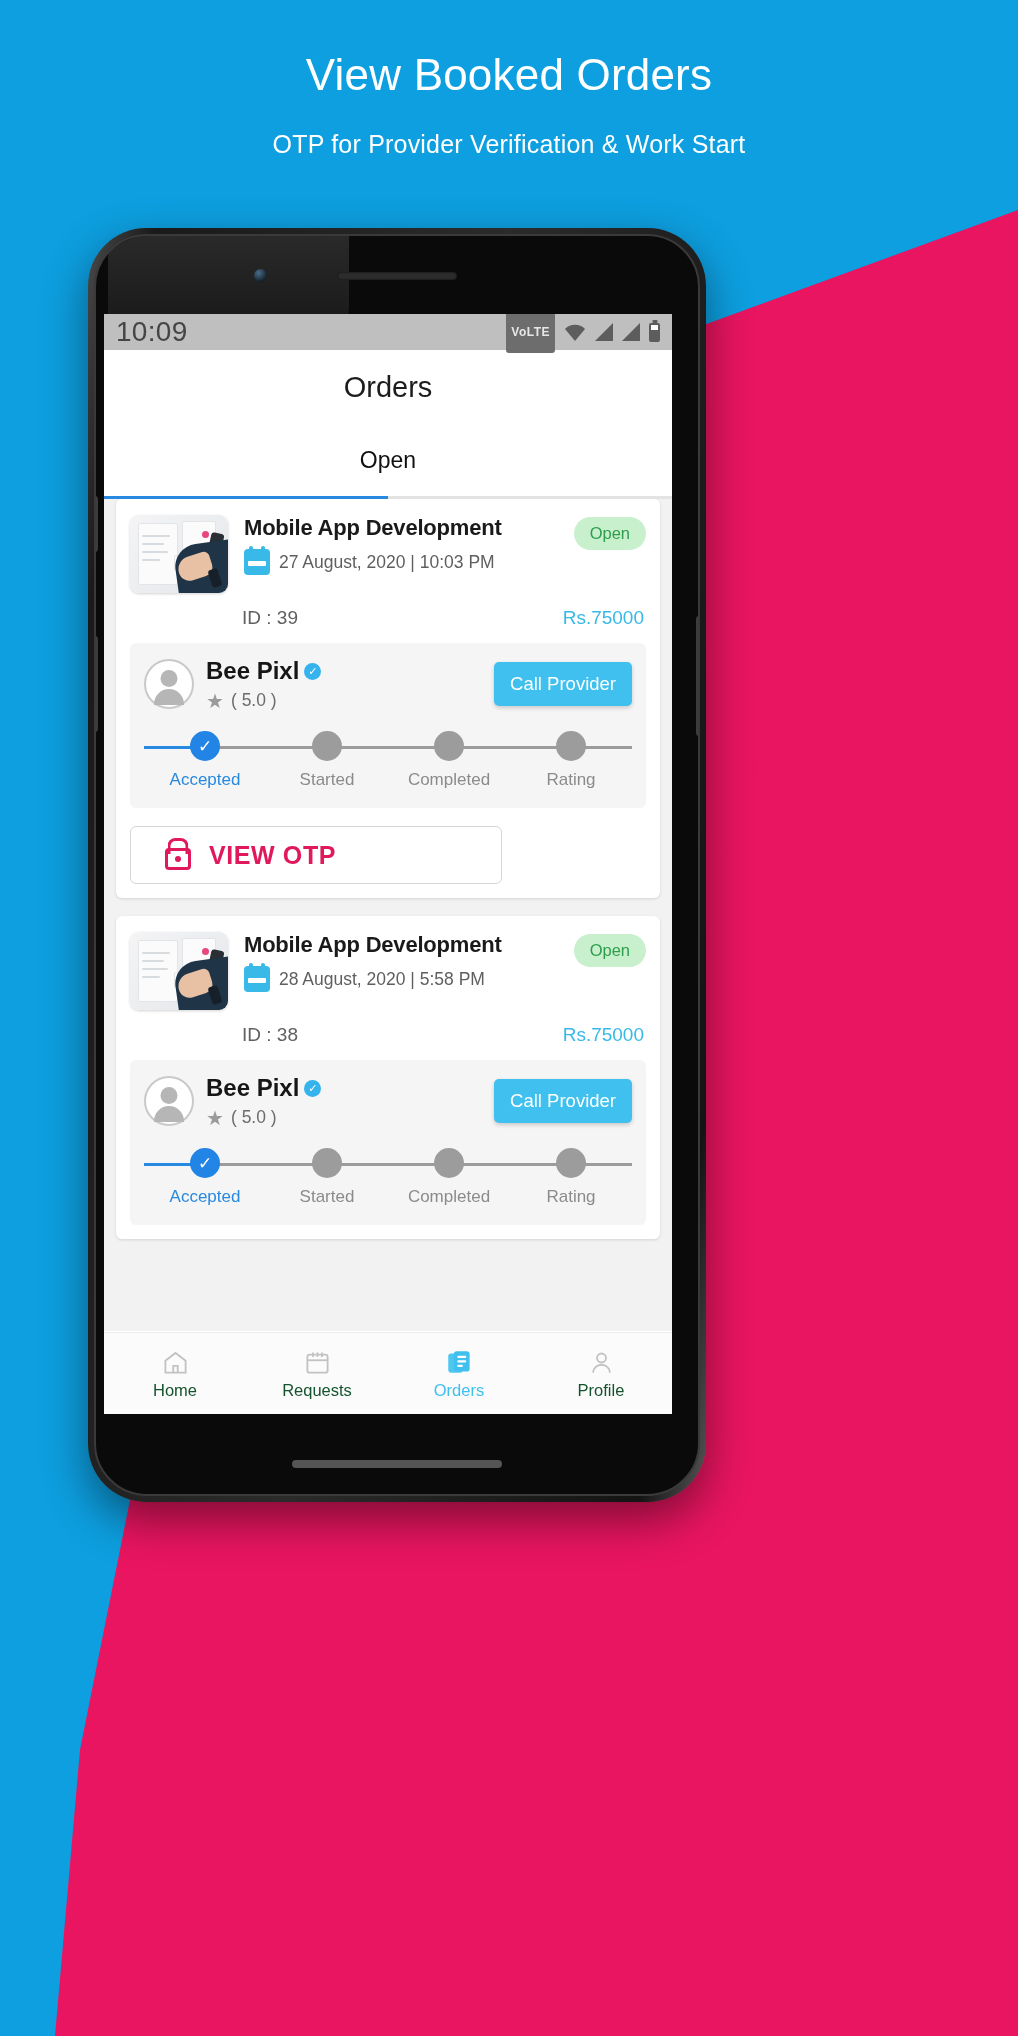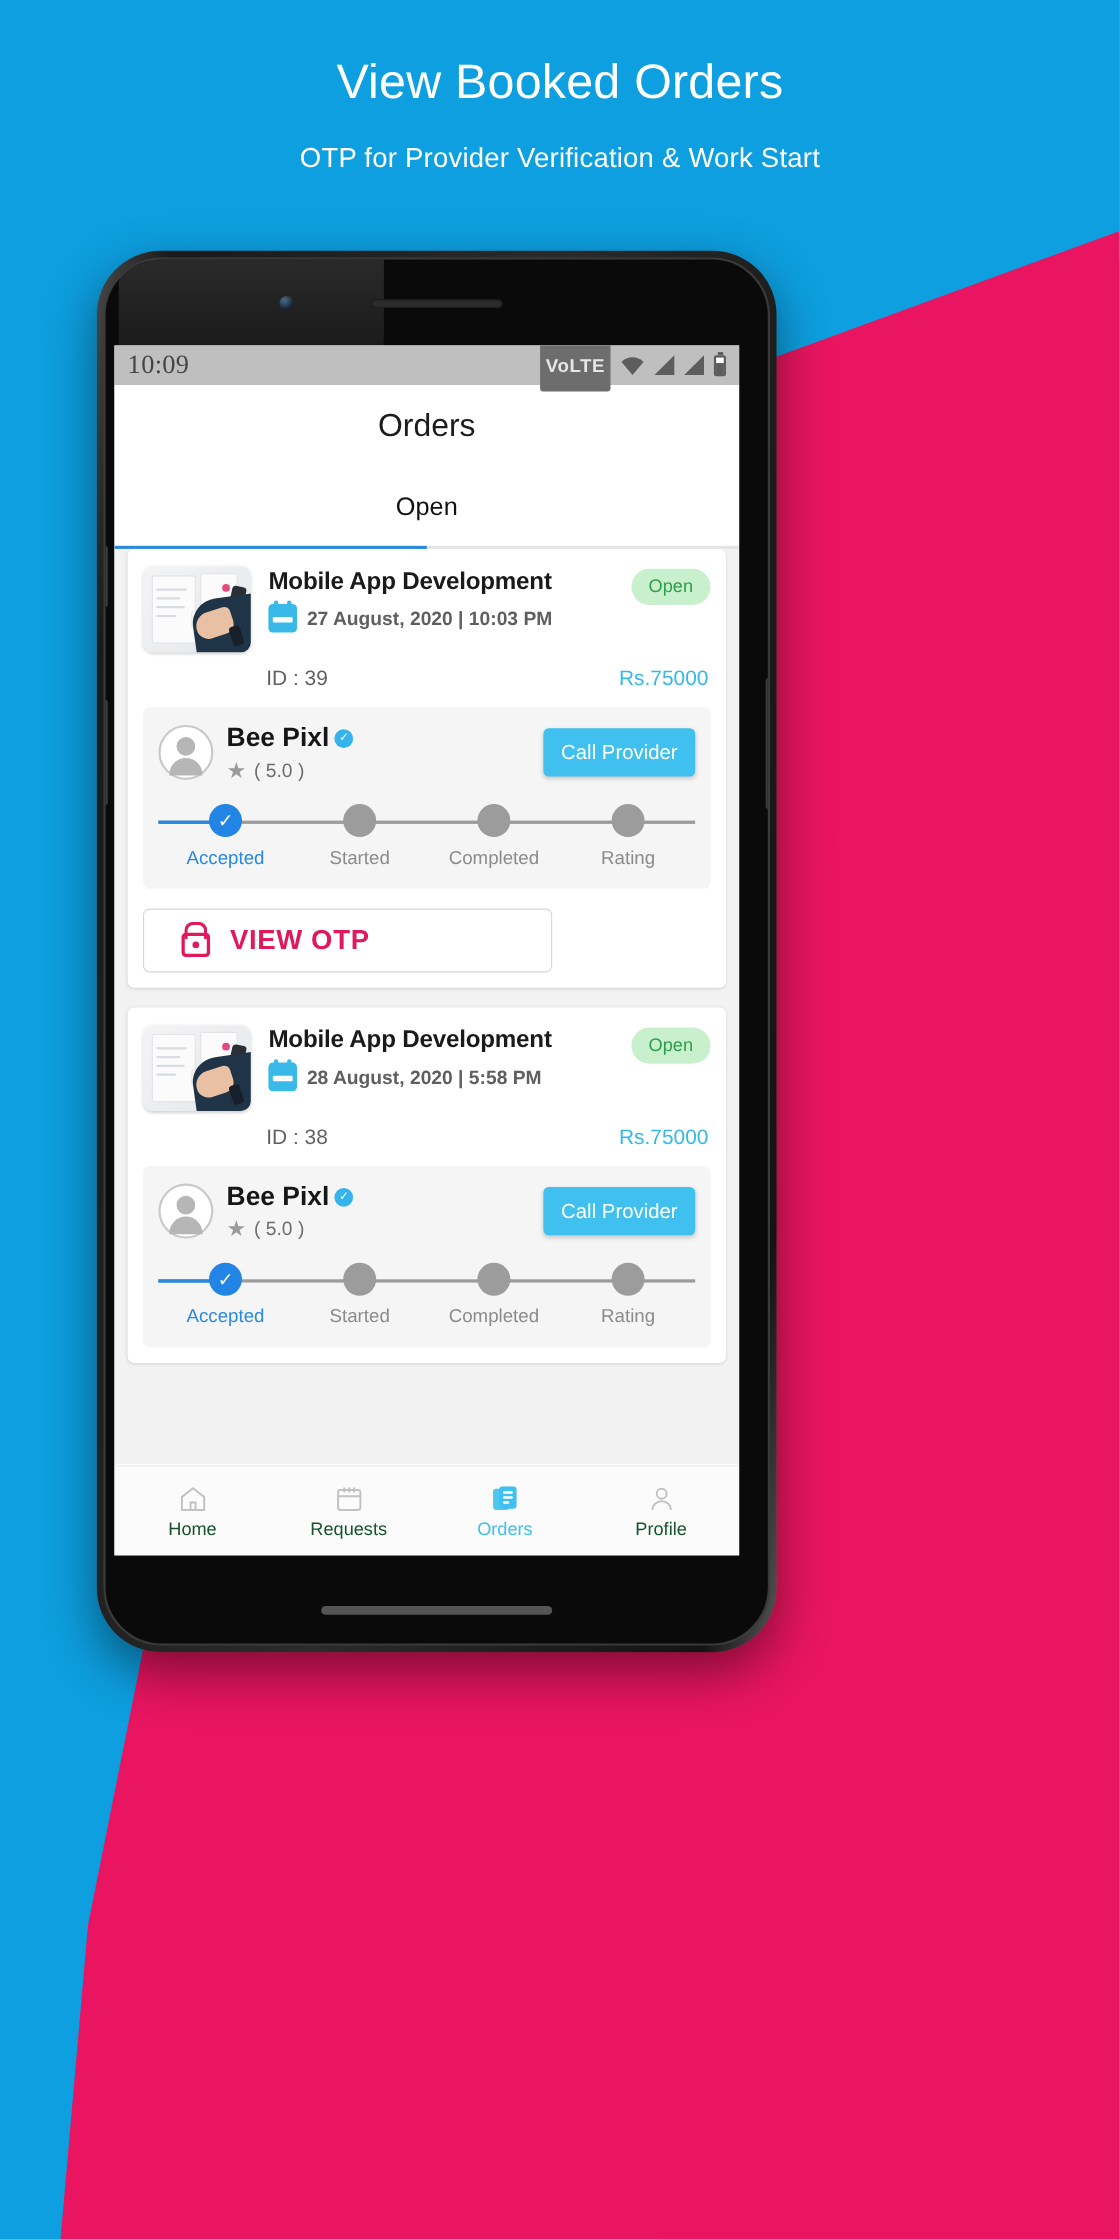--- a/index.html
+++ b/index.html
@@ -82,25 +82,25 @@
     background: #ffffff;
     overflow: hidden;
   }
 
   
   .statusbar {
     height: 36px; background: #bfbfbf;
     display: flex; align-items: center; justify-content: space-between;
     padding: 0 12px;
   }
-  .sb-time { font-size: 24px; color: #454545; letter-spacing: .3px; font-family: Liberation Serif, serif; }
+  .sb-time { font-size: 28px; color: #454545; letter-spacing: .3px; }
   .sb-icons { display: flex; align-items: center; gap: 9px; }
   .volte {
     background: #6d6d6d; color: #e6e6e6;
-    font-size: 17px; font-weight: 700; letter-spacing: .5px;
+    font-size: 12px; font-weight: 700; letter-spacing: .5px;
     padding: 15px 5px; border-radius: 3px; line-height: 1;
   }
   .tri { width: 0; height: 0; border-style: solid; border-width: 0 0 18px 18px;
          border-color: transparent transparent #5d5d5d transparent; }
   .battery { width: 11px; height: 19px; border: 2px solid #5d5d5d; border-radius: 2px;
              position: relative; background: linear-gradient(180deg,#fff 0 35%,#5d5d5d 35% 100%); }
   .battery::before { content:""; position:absolute; left:50%; top:-5px; transform:translateX(-50%);
                      width:5px; height:3px; background:#5d5d5d; border-radius:1px; }
 
   
@@ -131,21 +131,21 @@
                 background:#1f3446; border-radius:40% 0 0 0; transform: rotate(-8deg); }
   .thumb .hand { position:absolute; right:16px; bottom:14px; width:34px; height:24px;
                  background:#e8c0a4; border-radius:14px 6px 10px 12px; transform: rotate(-18deg);}
   .thumb .watch{ position:absolute; right:8px; bottom:6px; width:10px; height:18px;
                  background:#17202a; border-radius:3px; transform: rotate(-18deg);}
   .thumb .phone-sm{ position:absolute; right:6px; top:18px; width:13px; height:26px;
                     background:#2a2f36; border-radius:3px; transform: rotate(12deg);}
 
   .card-head { flex:1; padding-left: 16px; }
   .order-title { font-size: 22px; font-weight: 700; color:#1a1a1a; letter-spacing:-.2px; }
-  .order-meta { display:flex; align-items:center; margin-top: 8px; gap: 9px; font-weight: bold; }
+  .order-meta { display:flex; align-items:center; margin-top: 8px; gap: 9px; }
   .cal-icon { width: 26px; height: 26px; background:#38b9e8; border-radius:4px;
               position: relative; flex:0 0 auto;}
   .cal-icon::before{content:""; position:absolute; left:5px; top:-3px; width:4px; height:6px;
                     background:#38b9e8; border-radius:2px;}
   .cal-icon::after{content:""; position:absolute; right:5px; top:-3px; width:4px; height:6px;
                    background:#38b9e8; border-radius:2px;}
   .cal-bar { position:absolute; left:4px; top:12px; width:18px; height:5px; background:#fff; border-radius:1px;}
   .order-date { font-size: 17.5px; color:#5f5f5f; }
 
   .badge { background:#c9f0cd; color:#2e9e4c; font-size:16.5px;

